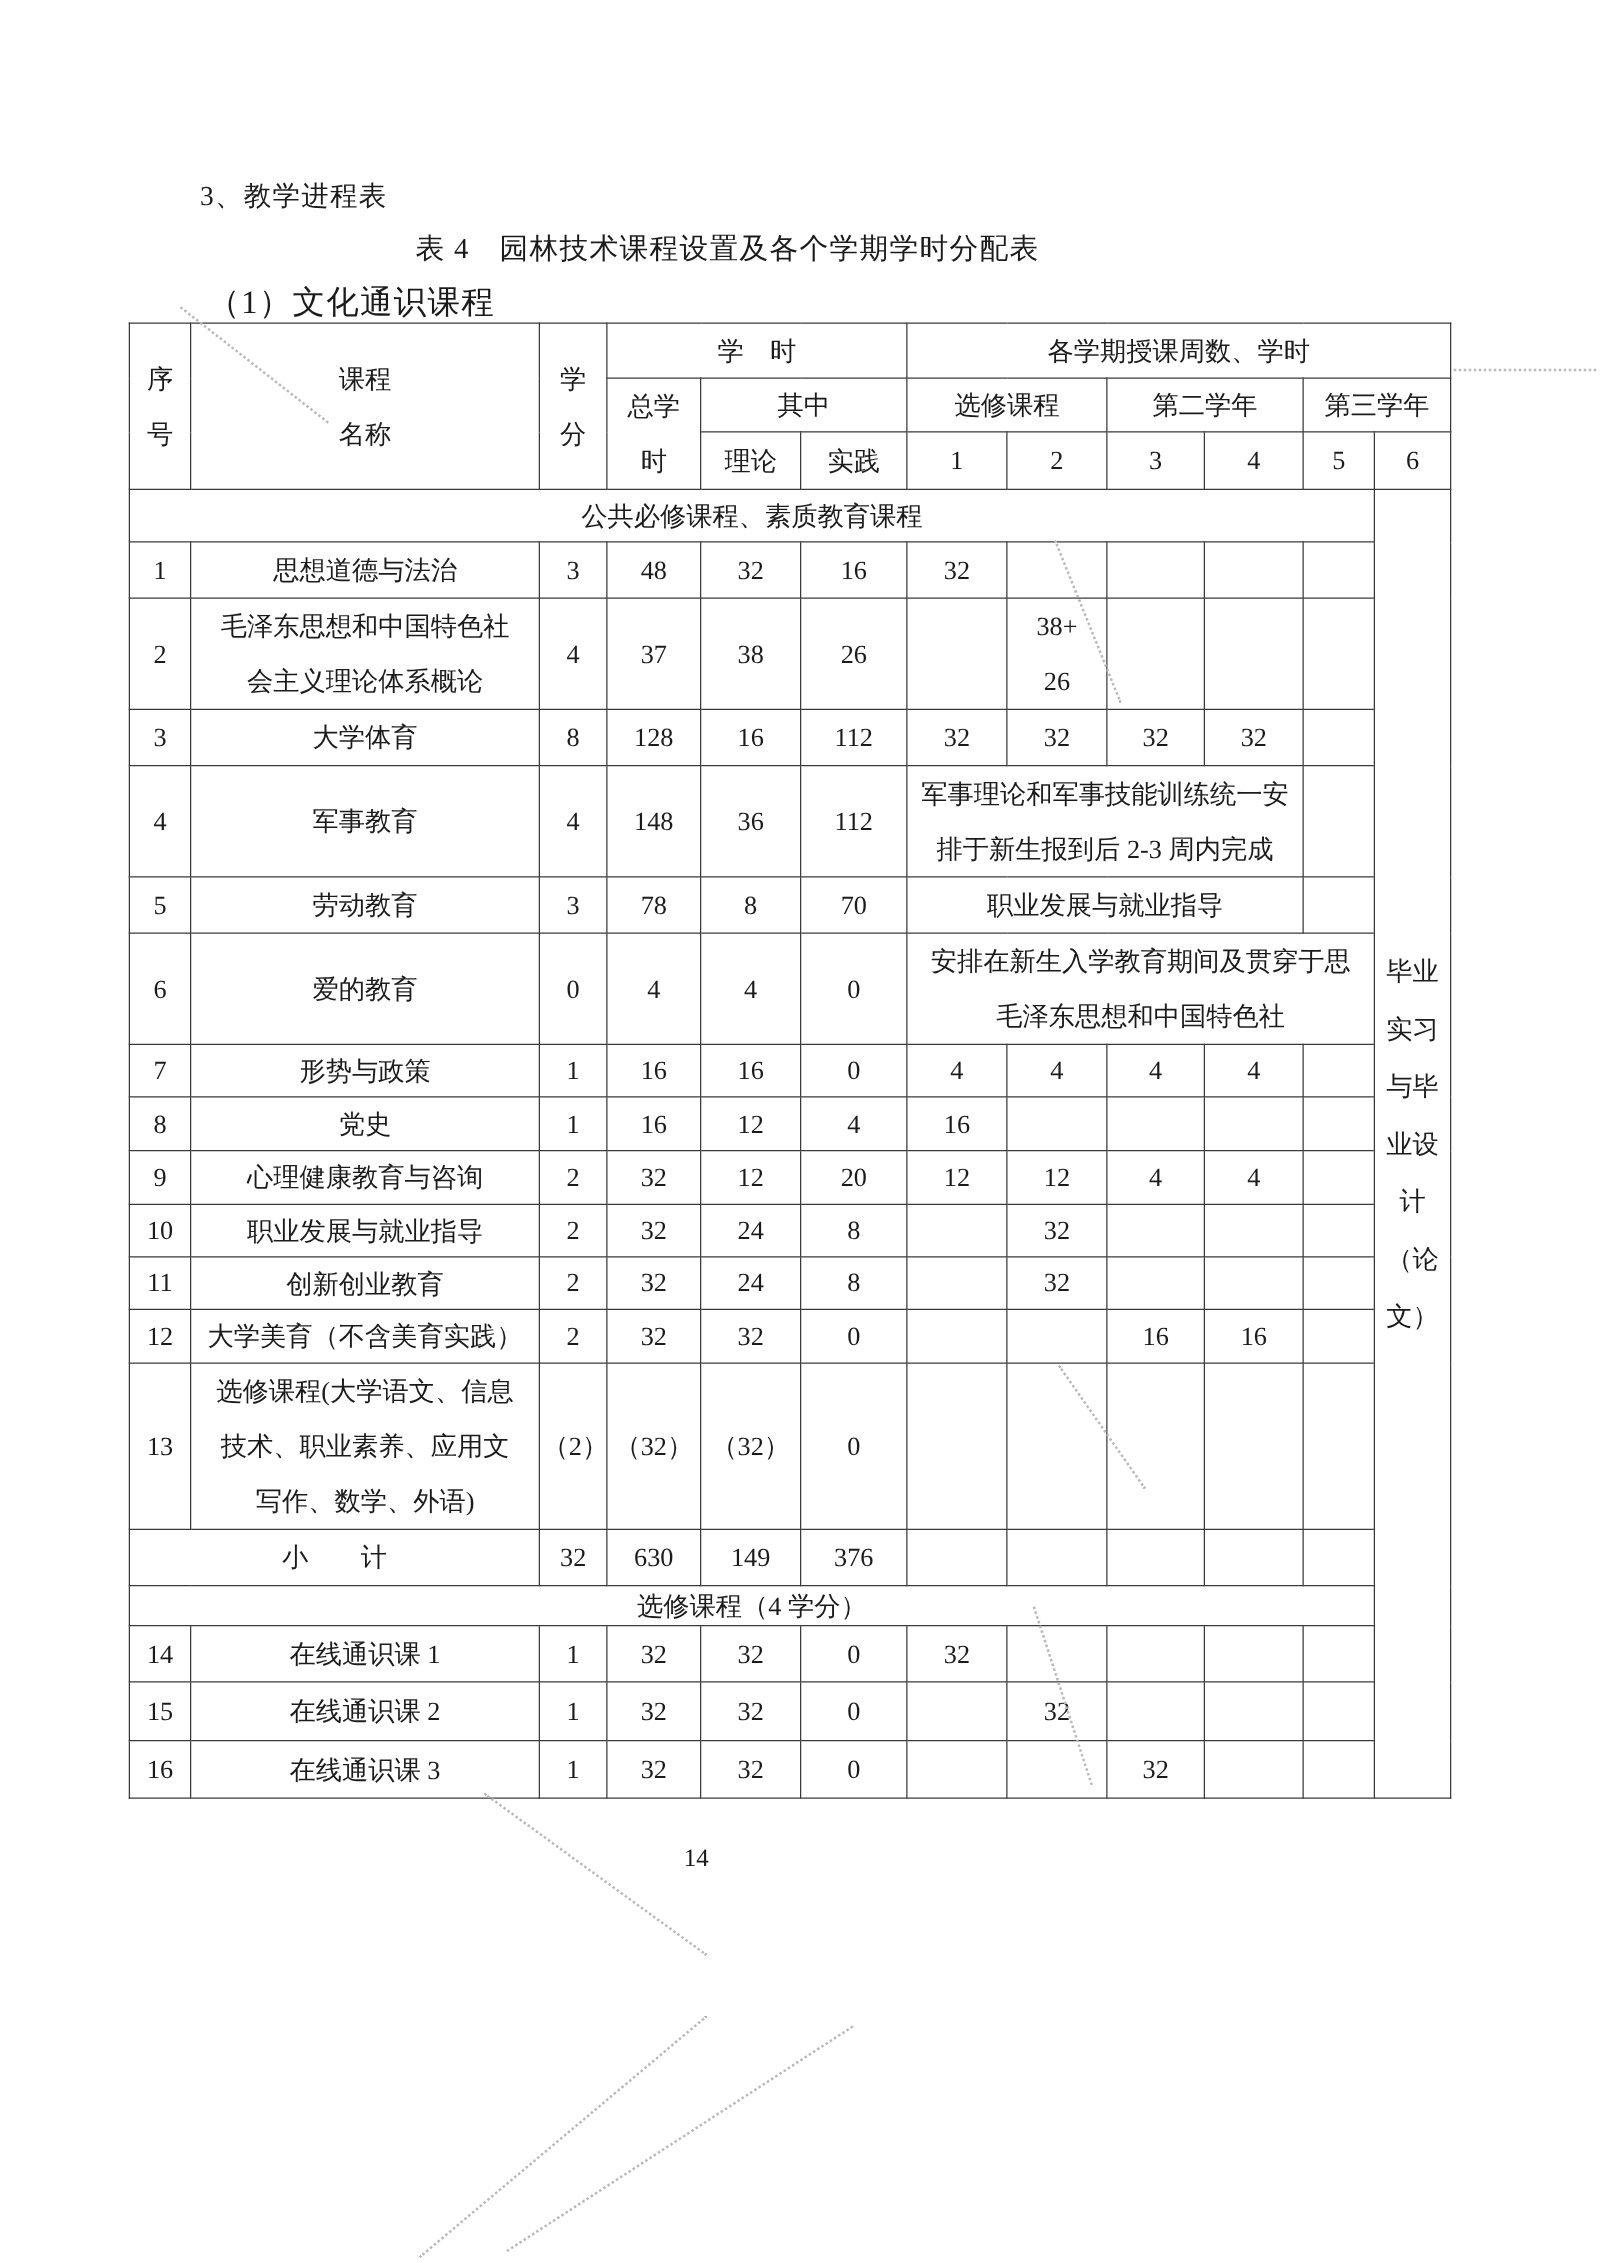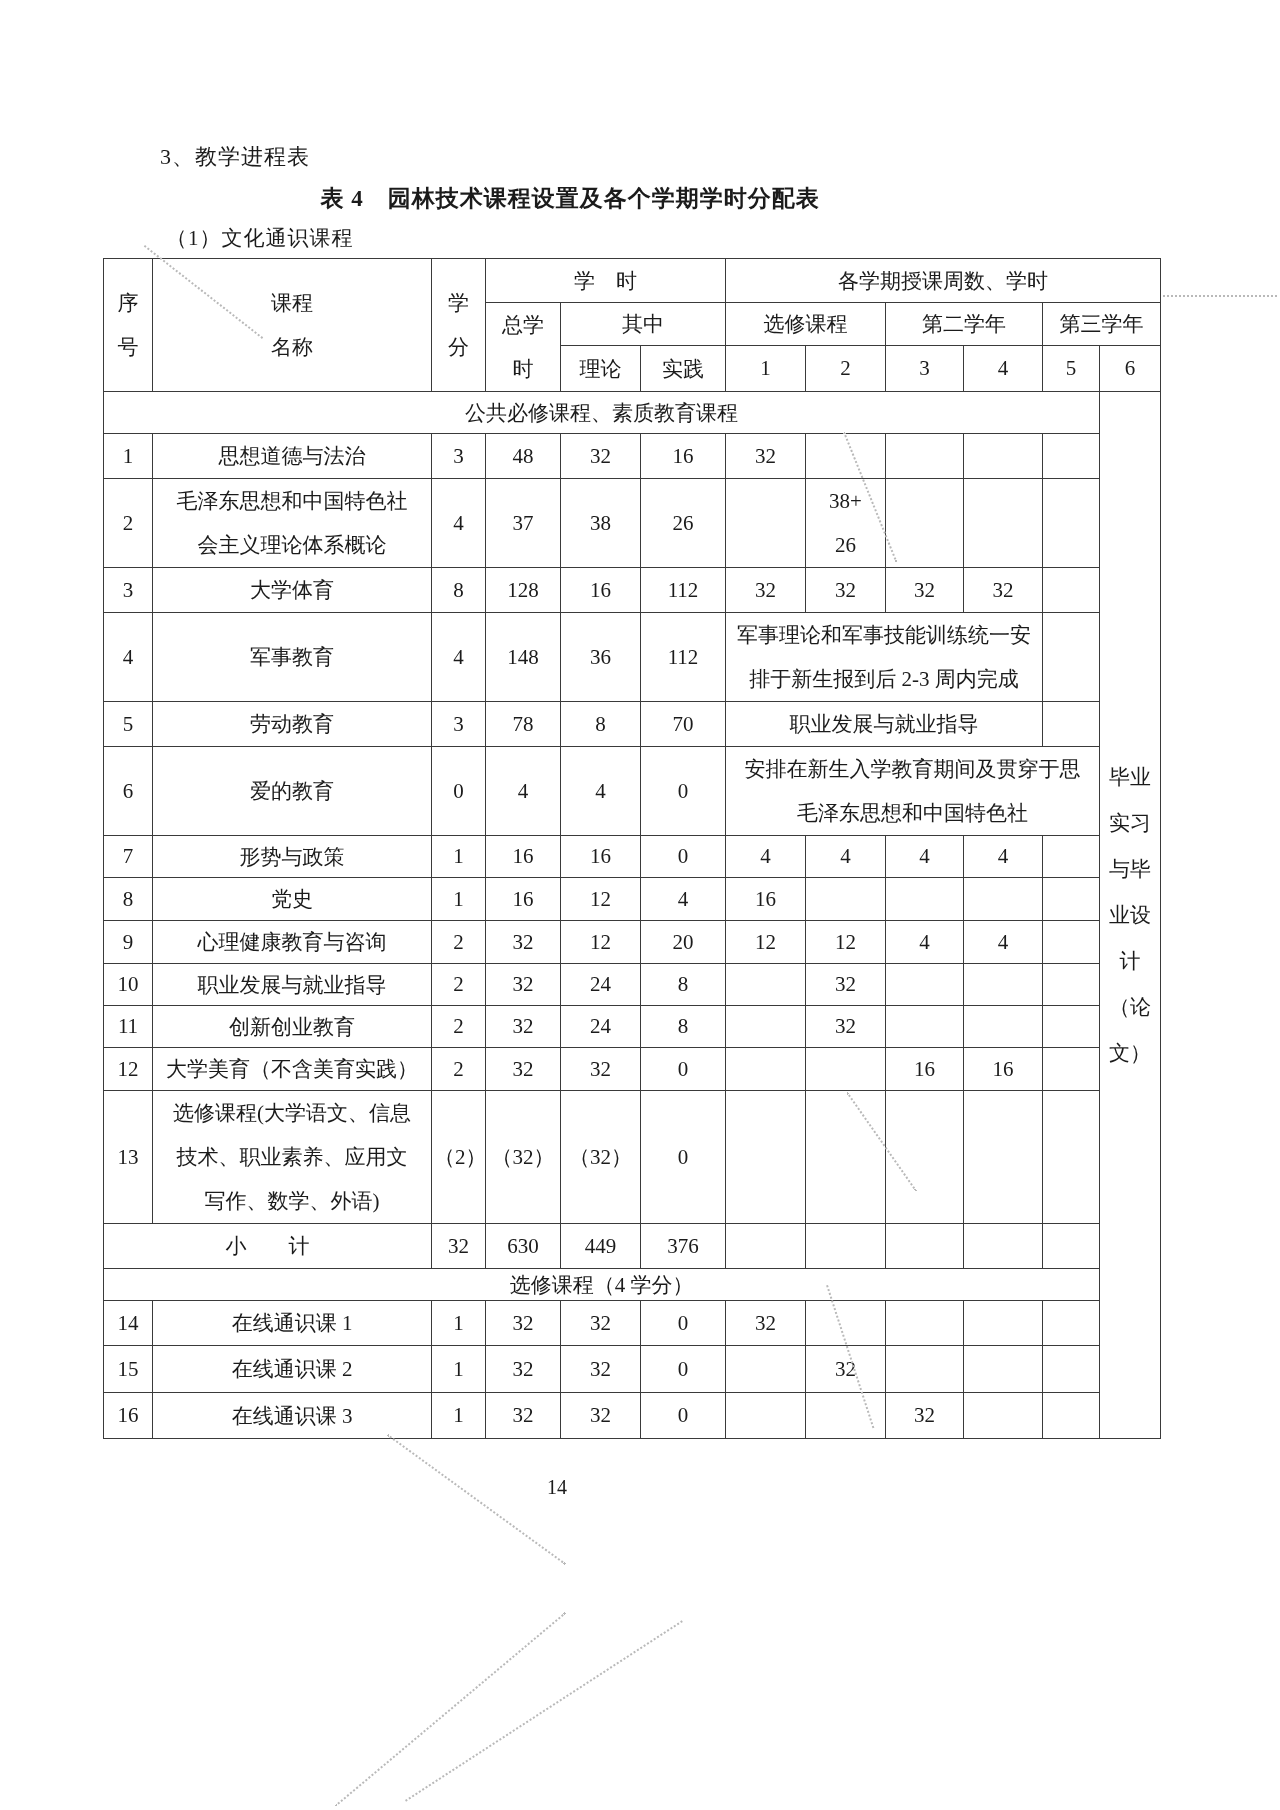--- a/index.html
+++ b/index.html
@@ -2,22 +2,22 @@
 <html><head>
 <meta charset="utf-8">
 <style>
   html,body{margin:0;padding:0;}
   body{
     width:1280px;height:1810px;background:#ffffff;position:relative;
     font-family:"Liberation Serif","DejaVu Serif",serif;color:#1b1b1b;
   }
   .abs{position:absolute;}
   .heading{left:160px;top:142px;font-size:22px;letter-spacing:1px;}
-  .tabletitle{left:0;width:1140px;top:183px;text-align:center;font-weight:bold;font-size:23px;letter-spacing:1px;}
-  .subheading{left:166px;top:224px;font-size:21px;letter-spacing:1px;}
+  .tabletitle{left:0;width:1140px;top:183px;text-align:center;font-weight:normal;font-size:23px;letter-spacing:1px;padding-left:12px;}
+  .subheading{left:166px;top:224px;font-size:26px;letter-spacing:1px;}
   .pageno{left:0;width:1114px;top:1476px;text-align:center;font-size:20px;}
 
   table.main{border-collapse:collapse;table-layout:fixed;position:absolute;left:103px;top:258px;width:1057px;}
   table.main td{
     border:1.5px solid #3a3a3a;text-align:center;vertical-align:middle;
     font-size:21px;padding:0 2px;overflow:hidden;
   }
   .pre{white-space:pre-line;}
   .mlh{line-height:44px;margin-left:16px;}
   .hdr{line-height:44px;}
@@ -266,21 +266,21 @@
     <td></td>
     <td></td>
     <td></td>
     <td></td>
   </tr>
 
   <tr style="height:45px">
     <td colspan="2">小　　计</td>
     <td>32</td>
     <td>630</td>
-    <td>449</td>
+    <td>149</td>
     <td>376</td>
     <td></td>
     <td></td>
     <td></td>
     <td></td>
     <td></td>
   </tr>
 
   <tr style="height:32px">
     <td colspan="11">选修课程（4 学分）</td>

